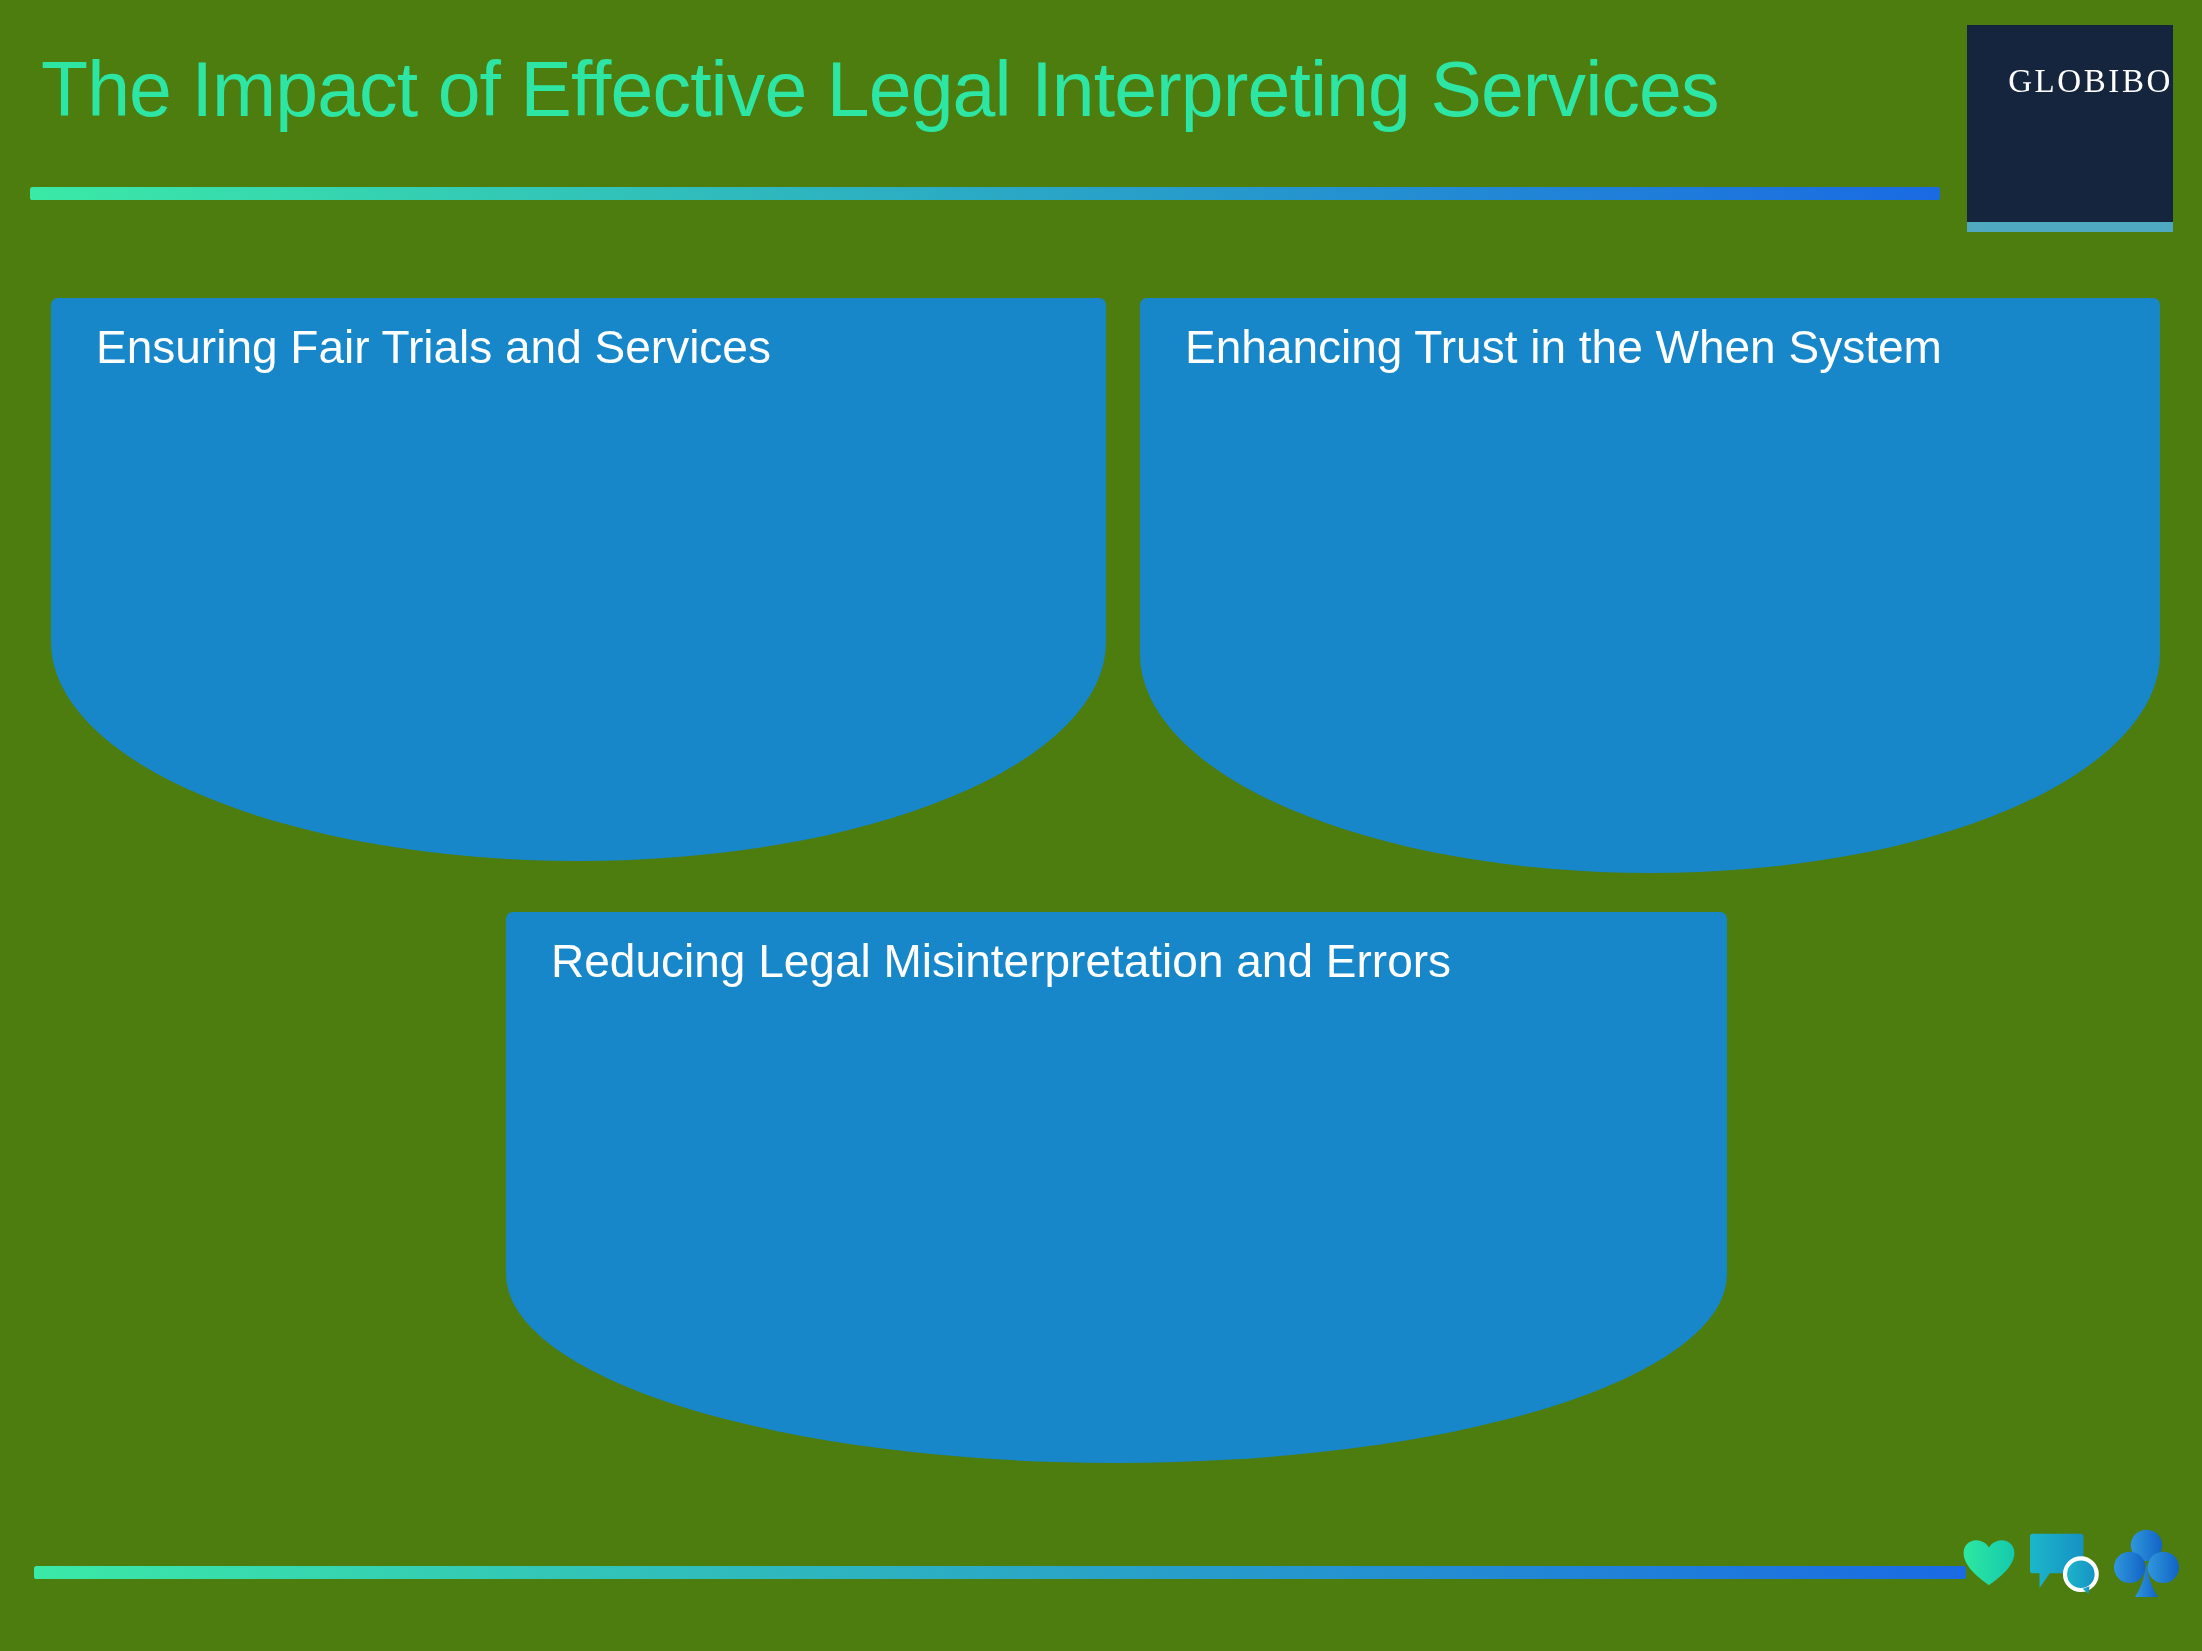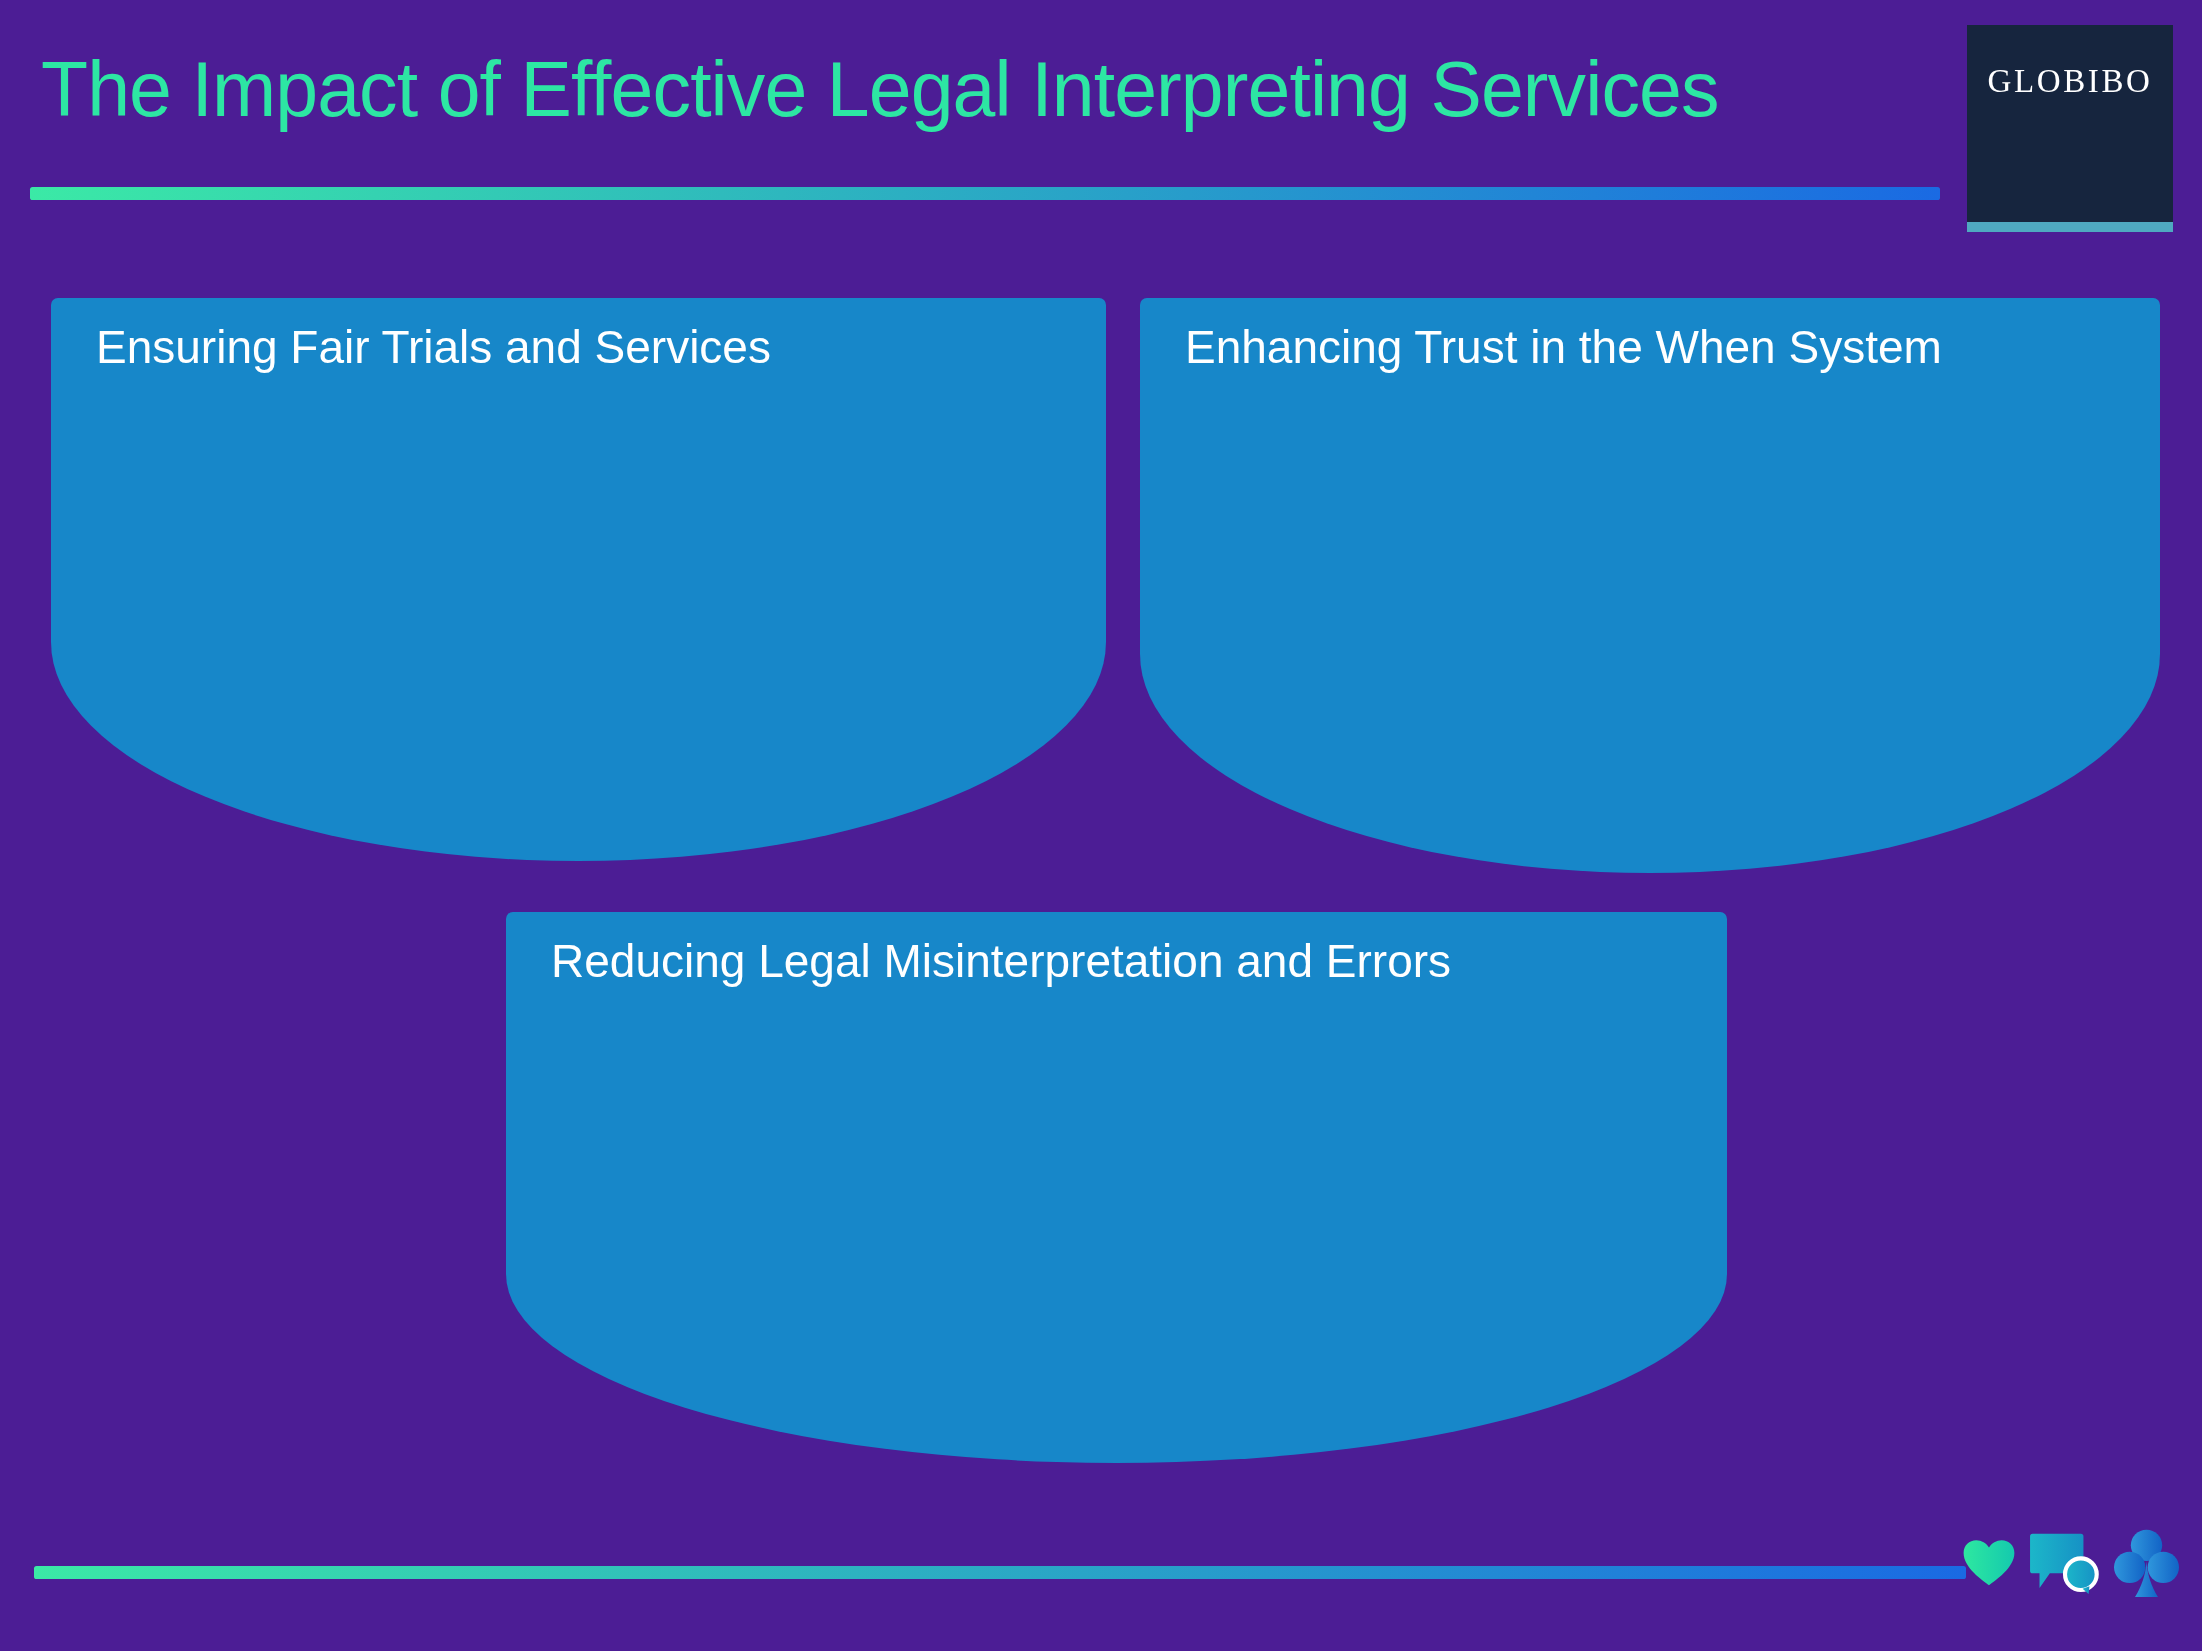--- a/index.html
+++ b/index.html
@@ -14,21 +14,21 @@
     --icon-teal-1:#1cb7c9;
     --icon-teal-2:#1691c5;
     --icon-blue-1:#2f97dc;
     --icon-blue-2:#1263c6;
   }
   html,body{margin:0;padding:0;background:#ffffff;}
   .slide{
     position:relative;
     width:2203px;
     height:1652px;
-    background:#4c1d95;
+    background:#4d7c0f;
     overflow:hidden;
     font-family:"Liberation Sans", sans-serif;
   }
   .page-title{
     position:absolute;
     left:41px;
     top:45px;
     width:1979px;
     font-size:77px;
     font-weight:400;
@@ -62,21 +62,21 @@
     height:206px;
   }
   .logo-box{
     position:absolute;
     left:0;top:0;
     width:206px;
     height:197px;
     background:var(--logo-navy);
     display:flex;
     align-items:flex-start;
-    justify-content:center;
+    justify-content:flex-end;
   }
   .logo-text{
     margin-top:38px;
     font-family:"Liberation Serif", serif;
     font-size:33px;
     letter-spacing:2.6px;
     color:#ffffff;
   }
   .logo-stripe{
     position:absolute;

